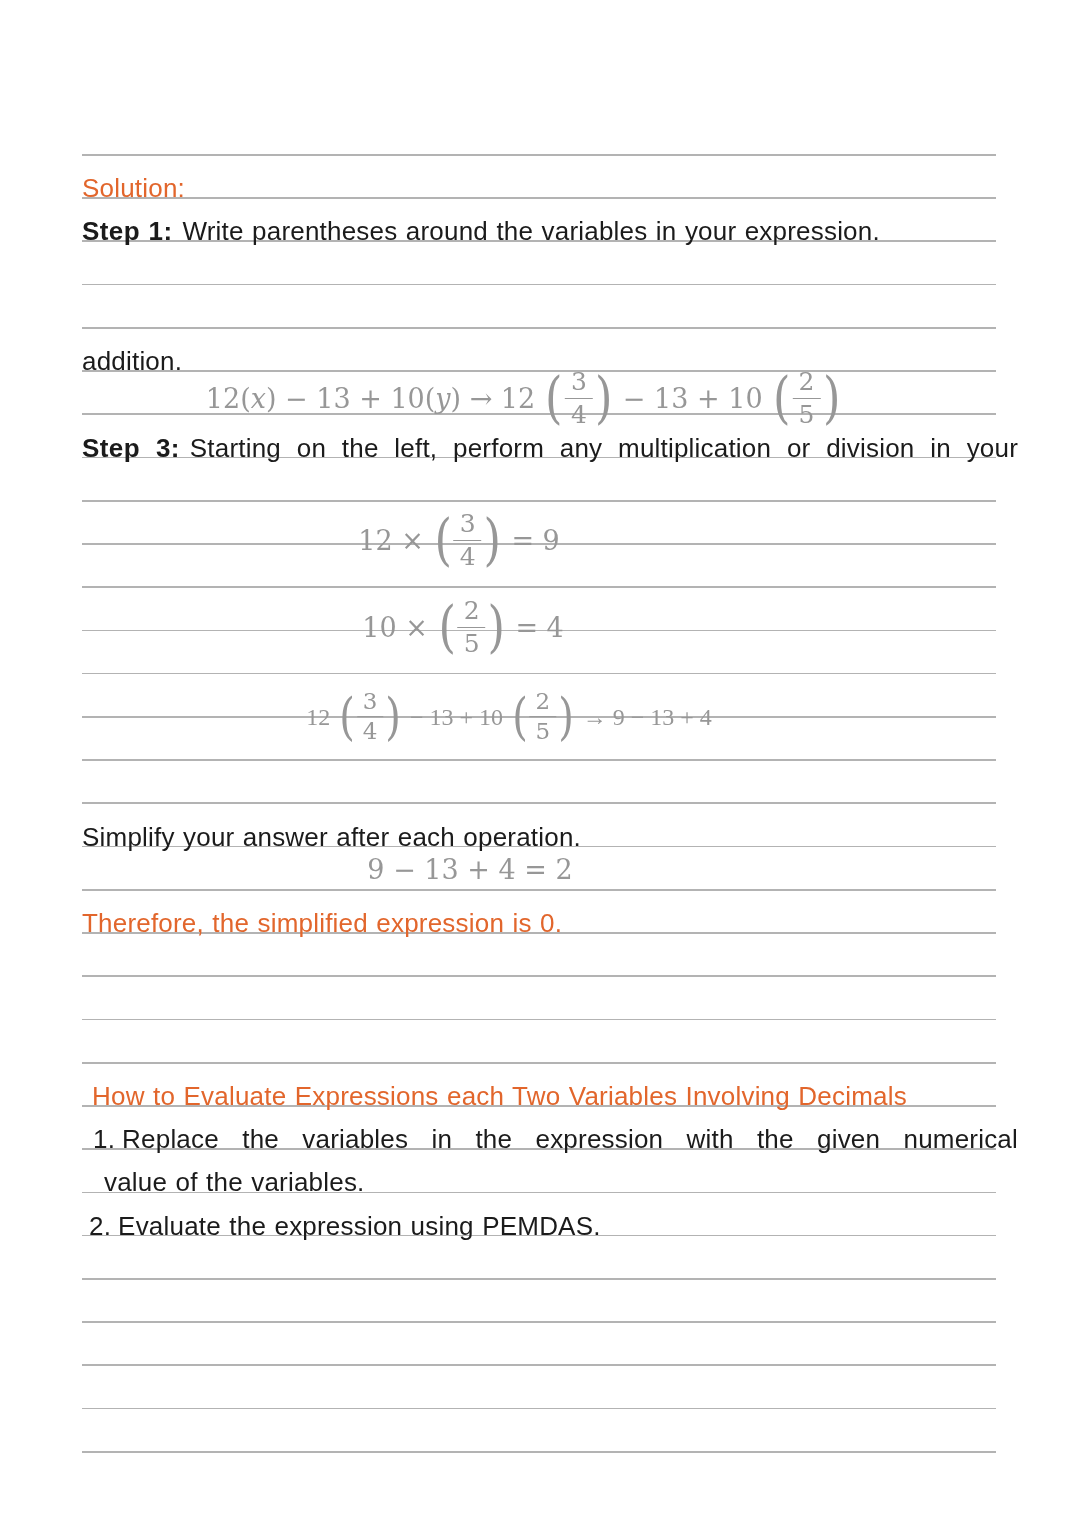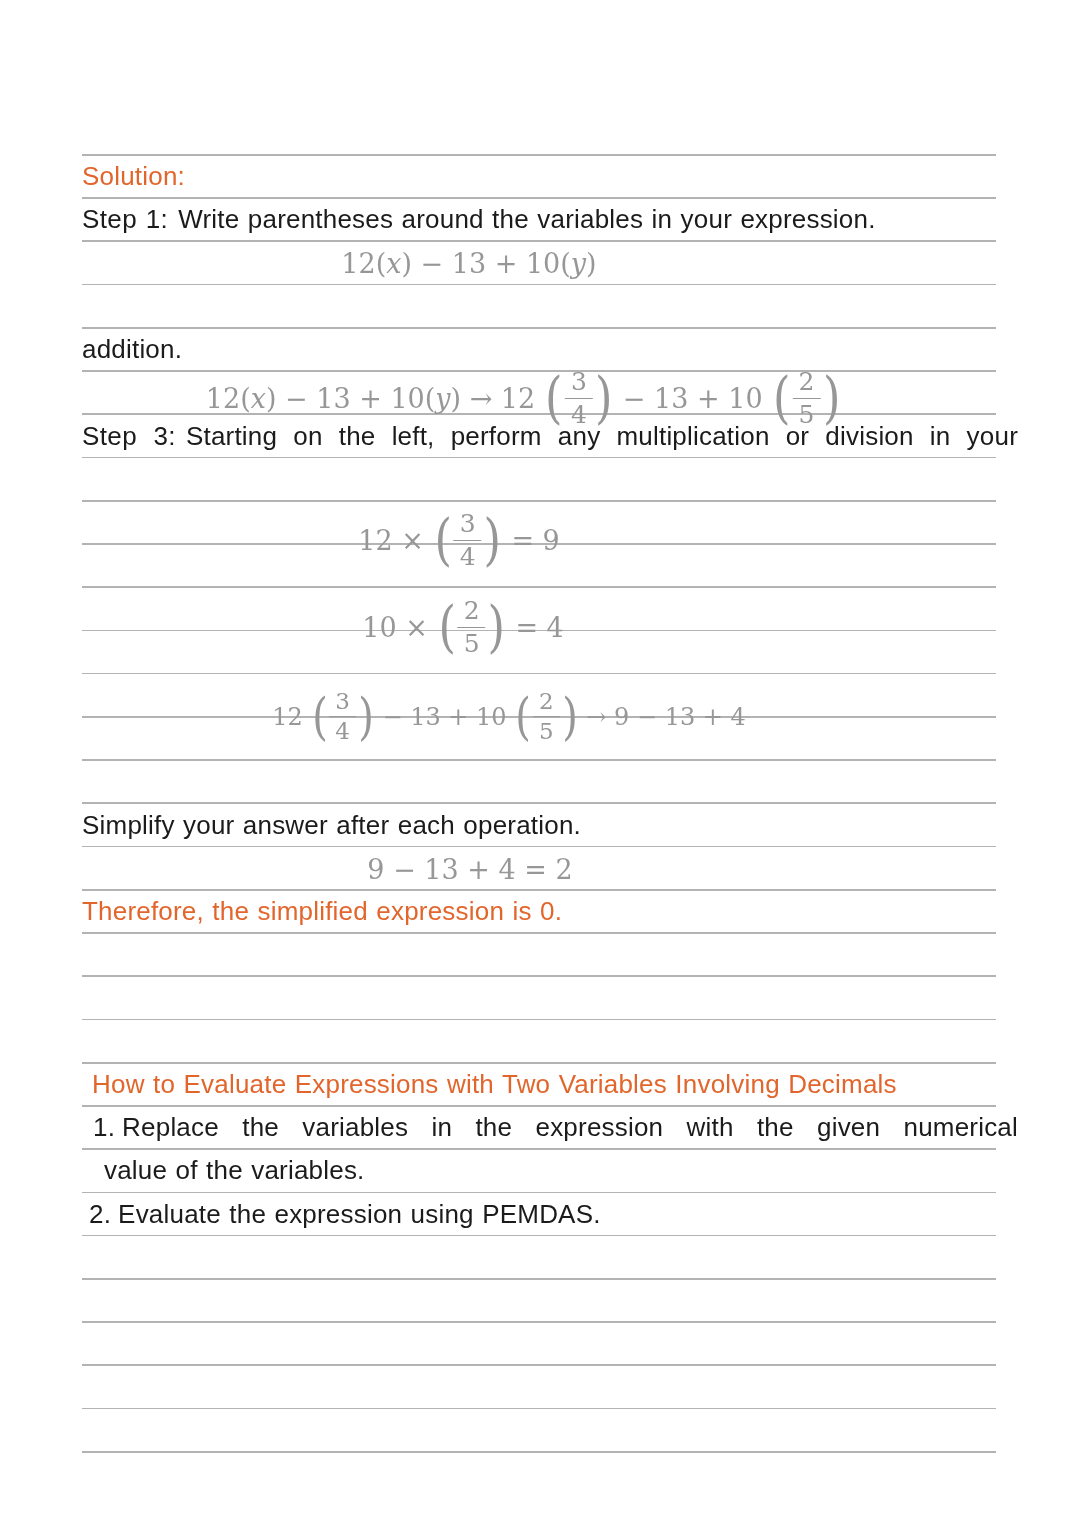--- a/index.html
+++ b/index.html
@@ -13,60 +13,57 @@
   }
   .sheet{position:absolute;inset:0;}
   .rules{
     position:absolute;left:82px;top:154px;width:914px;height:1299px;
     background:repeating-linear-gradient(to bottom,
       var(--rule) 0px, var(--rule) 1.7px,
       transparent 1.7px, transparent 43.23px);
   }
   .trow{
     position:absolute;left:82px;width:936px;height:51px;line-height:43.23px;
-    font-size:26px;letter-spacing:.2px;word-spacing:1px;white-space:nowrap;z-index:2;
+    font-size:26px;letter-spacing:.2px;word-spacing:1px;white-space:nowrap;z-index:2;margin-top:12px;
   }
   .just{text-align:justify;text-align-last:justify;white-space:normal;word-spacing:normal;}
-  .lbl{font-weight:normal;margin-right:10px;letter-spacing:.4px;}
+  .lbl{font-weight:bold;margin-right:10px;letter-spacing:.4px;}
   .orange{color:var(--accent);}
   .marker{margin-right:7px;}
   
   .mathline{
     position:absolute;transform:translate(-50%,-50%);
     display:inline-flex;align-items:center;white-space:nowrap;
     font-family:"DejaVu Serif", serif;color:var(--math);z-index:1;
   }
   .mtok{font-size:27px;margin:0 8px;line-height:1;}
   .it{font-style:italic;}
   .frac{display:inline-flex;flex-direction:column;align-items:center;font-size:25px;line-height:1.1;}
   .frac .num{border-bottom:1.6px solid currentColor;padding:0 6px 2px;}
   .frac .den{padding-top:2px;}
   .bp{font-size:56px;line-height:1;font-weight:400;transform:scaleX(.8);}
-  .small .mtok{font-size:24px;margin:0 7px;}
+  .small .mtok{font-size:24px;margin:0 7px;font-family:Liberation Serif, serif;}
   .small .frac{font-size:23px;}
   .small .bp{font-size:50px;}
 </style>
 </head>
 <body>
 
 <div class="sheet">
 
   <div class="rules"></div>
 
   <div class="trow orange" style="top:155px">
     <span>Solution:</span>
   </div>
 
   <div class="trow" style="top:198.2px">
     <b class="lbl">Step 1:</b><span>Write parentheses around the variables in your expression.</span>
   </div>
 
-  <div class="mathline" style="left:469px;top:263px">
-    <span class="mtok"><span>12(</span><span class="it">x</span><span>) − 13 + 10(</span><span class="it">y</span><span>)</span></span>
-  </div>
 
   <div class="trow" style="top:328.1px">
     <span>addition.</span>
   </div>
 
   <div class="mathline" style="left:520px;top:398px">
     <span class="mtok"><span>12(</span><span class="it">x</span><span>) − 13 + 10(</span><span class="it">y</span><span>) → 12</span></span>
     <span class="bp">(</span>
     <span class="frac">
         <span class="num">3</span>
@@ -132,21 +129,21 @@
 
   <div class="mathline" style="left:470px;top:868.5px">
     <span class="mtok">9 − 13 + 4 = 2</span>
   </div>
 
   <div class="trow orange" style="top:889.9px">
     <span>Therefore, the simplified expression is 0.</span>
   </div>
 
   <div class="trow orange" style="top:1062.8px;left:92px">
-    <span>How to Evaluate Expressions with Two Variables Involving Decimals</span>
+    <span>How to Evaluate Expressions each Two Variables Involving Decimals</span>
   </div>
 
   <div class="trow just" style="top:1106.1px;left:93px;width:925px">
     <span class="marker">1.</span><span>Replace the variables in the expression with the given numerical</span>
   </div>
   <div class="trow" style="top:1149.4px;left:104px">
     <span>value of the variables.</span>
   </div>
 
   <div class="trow" style="top:1192.6px;left:89px">

